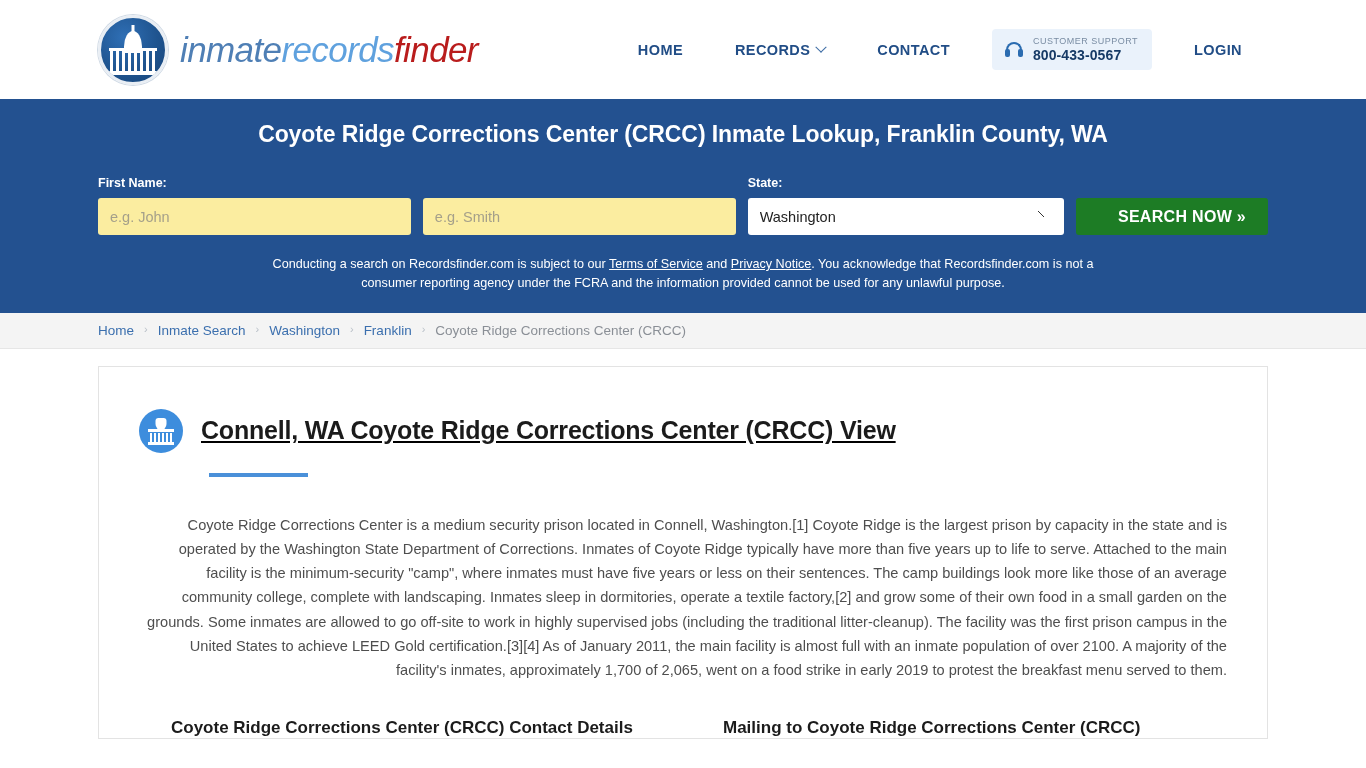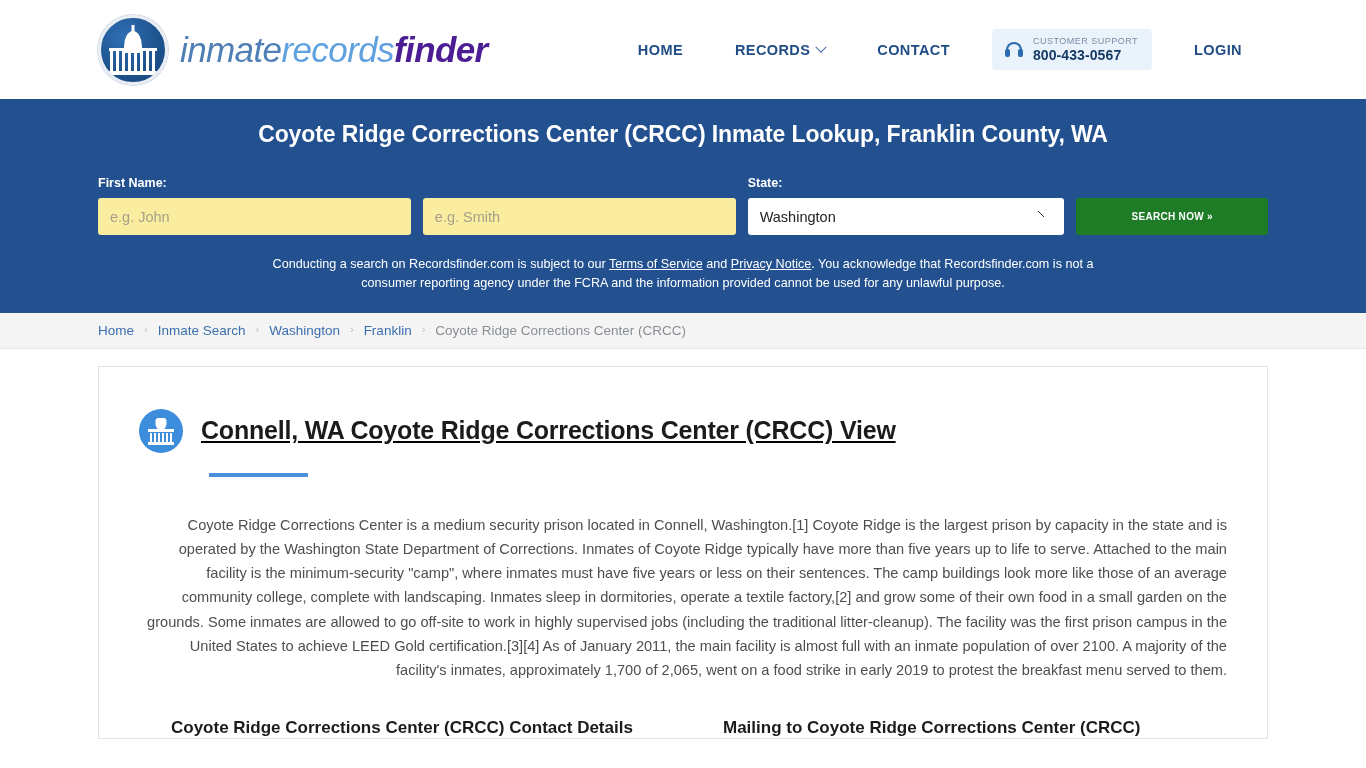--- a/index.html
+++ b/index.html
@@ -75,21 +75,21 @@
   }
   .brand-text {
     font-size: 35px;
     font-style: italic;
     letter-spacing: -0.6px;
     line-height: 1;
     white-space: nowrap;
   }
   .brand-text .t1 { color: #4f7fb5; font-weight: 400; }
   .brand-text .t2 { color: #5fa1de; font-weight: 400; }
-  .brand-text .t3 { color: #4c1d95; font-weight: 700; }
+  .brand-text .t3 { color: #b91c1c; font-weight: 400; }
 
   .main-nav {
     margin-left: auto;
     display: flex;
     align-items: center;
     gap: 0;
   }
   .nav-link {
     color: #214d86;
     font-size: 14.5px;
@@ -215,27 +215,28 @@
     background-position: calc(100% - 20px) 13px, calc(100% - 14px) 13px;
     background-size: 6px 6px, 6px 6px;
     background-repeat: no-repeat;
   }
   .search-btn {
     height: 37px;
     background: #1d7c25;
     color: #ffffff;
     border: none;
     border-radius: 3px;
-    font-size: 10px;
+    font-size: 16px;
     font-weight: 700;
     letter-spacing: 0.3px;
     padding: 0 22px;
     cursor: pointer;
     width: 194px;
     font-family: "Liberation Sans", sans-serif;
+    text-align: right;
   }
   .disclaimer {
     margin: 20px auto 0;
     max-width: 855px;
     text-align: center;
     font-size: 12.6px;
     line-height: 1.5;
     color: #ffffff;
   }
   .disclaimer a { color: #ffffff; text-decoration: underline; }

